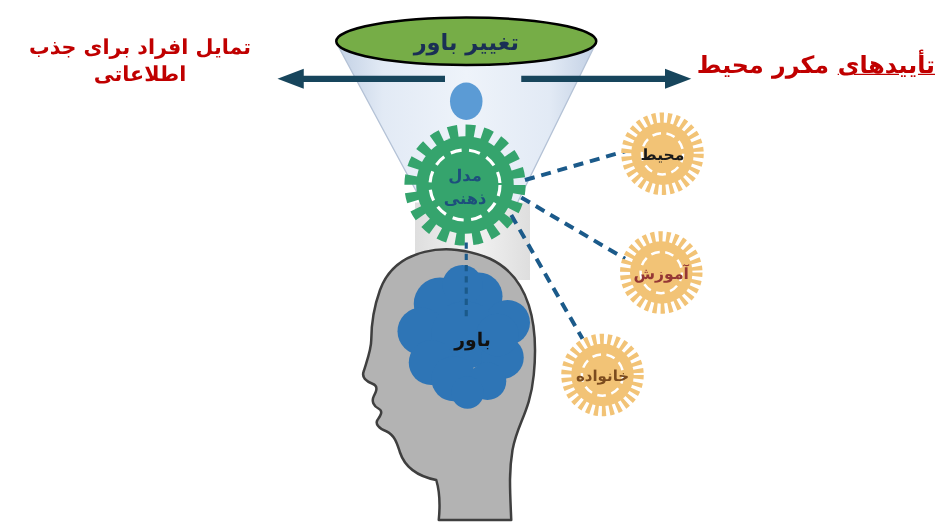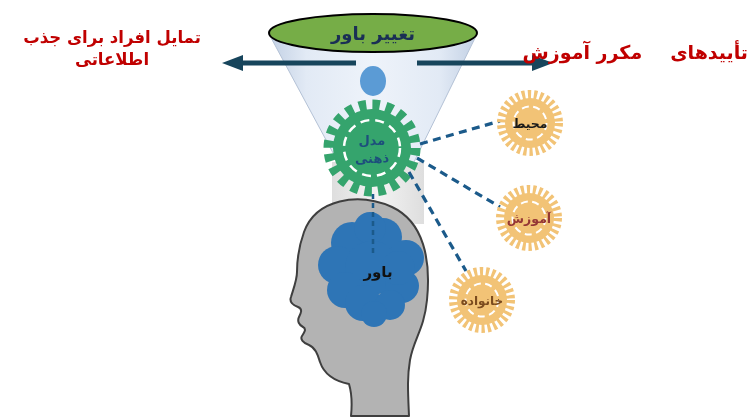--- a/index.html
+++ b/index.html
@@ -11,21 +11,21 @@
   .note{
     position:absolute;direction:rtl;color:#c00000;font-weight:bold;
     font-family:"DejaVu Sans",sans-serif;
   }
   .note-left{
     top:27px;left:0;width:224px;font-size:16.5px;line-height:1.34;text-align:center;
   }
   .note-right{
     top:41px;right:2px;font-size:19px;display:inline-flex;gap:7px;direction:rtl;
   }
-  .note-right .u{margin-left:21px;}
+  .note-right .u{text-decoration:underline;}
   svg text{
     font-family:"DejaVu Sans",sans-serif;font-weight:bold;text-anchor:middle;
   }
 </style>
 </head>
 <body>
 
 <div class="stage">
 
   <svg width="750" height="420" viewBox="0 0 750 420">
@@ -130,16 +130,16 @@
       <text x="482" y="305" font-size="12" fill="#7b4b1e">خانواده</text>
     </g>
   </svg>
 
   <div class="note note-left">
     <div>تمایل افراد برای جذب اطلاعاتی</div>
   </div>
 
   <div class="note note-right">
     <span class="u">تأییدهای</span>
-    <span>مکرر آموزش</span>
+    <span>مکرر محیط</span>
   </div>
 
 </div>
 
 </body></html>

